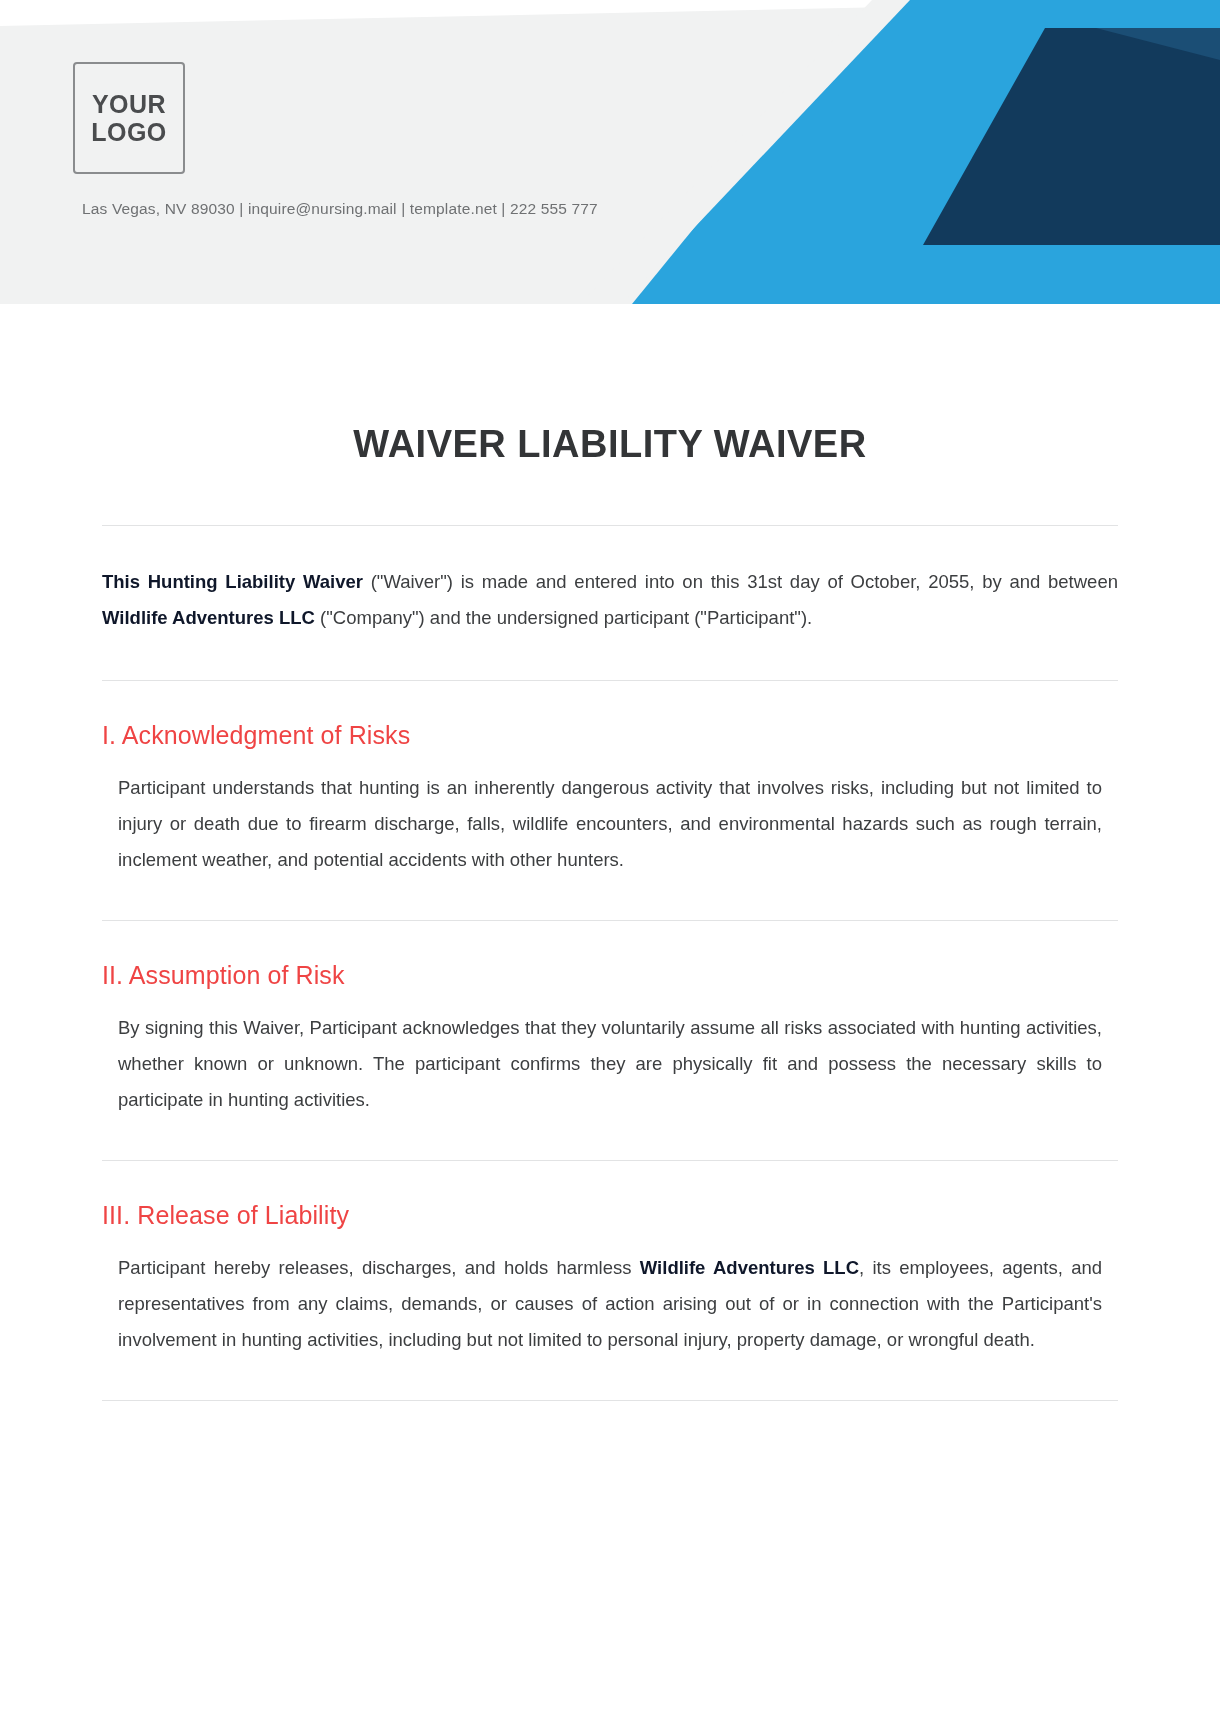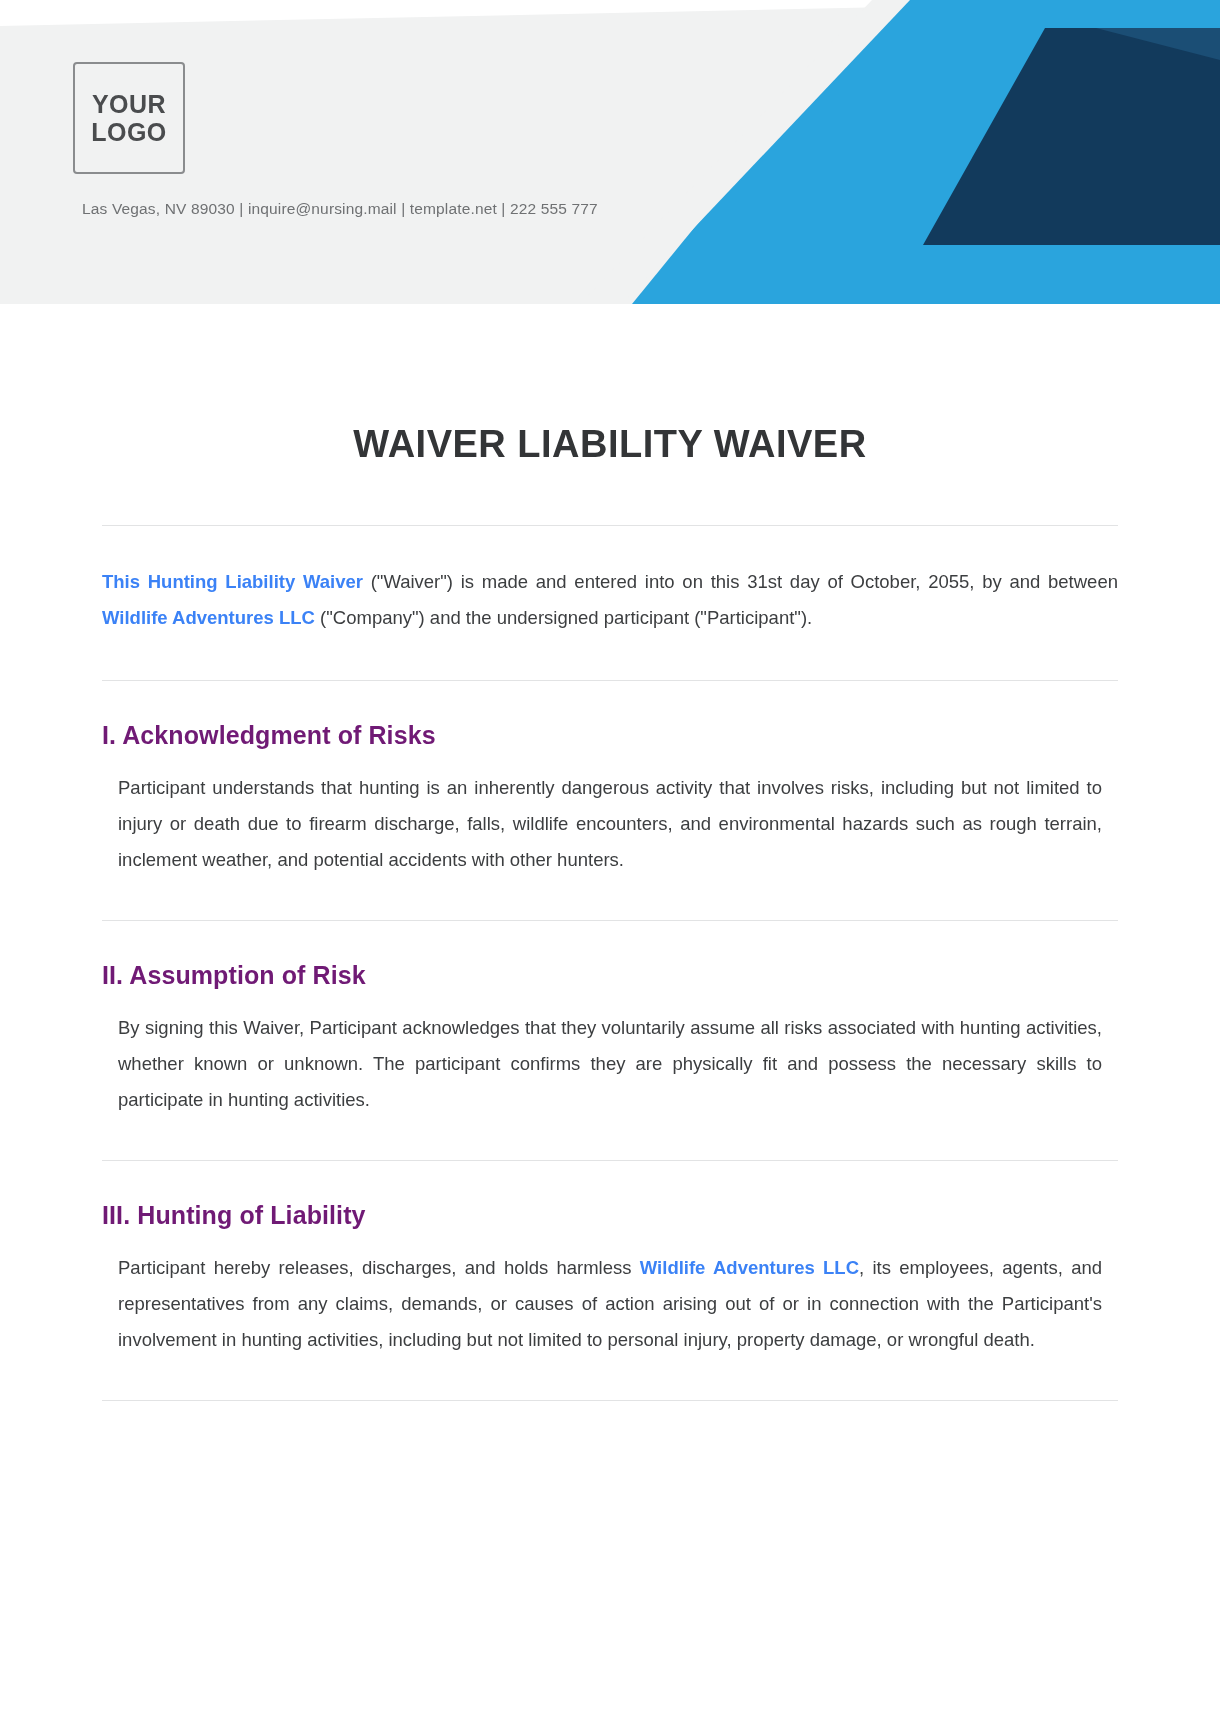--- a/index.html
+++ b/index.html
@@ -140,35 +140,35 @@
     line-height: 1.95;
     text-align: justify;
     color: #3c3e40;
     margin: 38px 0 0 0;
   }
   .rule-intro { margin-top: 44px; }
 
   .section { margin-top: 40px; }
   .section h2 {
     font-size: 25px;
-    font-weight: bold;
-    color: #701a75;
+    font-weight: normal;
+    color: #ef4444;
     margin: 0 0 20px 0;
     letter-spacing: 0.1px;
   }
   .section p {
     font-size: 18.5px;
     line-height: 1.95;
     text-align: justify;
     color: #3c3e40;
     margin: 16px;
   }
   .section-rule { margin-top: 42px; }
 
-  strong { font-weight: bold; color: #3b82f6; }
+  strong { font-weight: bold; color: #0f172a; }
 </style>
 </head>
 <body>
 
 <div class="page">
 
   <div class="header">
     <div class="header-white-wedge"></div>
     <div class="header-light-blue"></div>
     <div class="header-white-split"></div>
@@ -201,20 +201,20 @@
     <hr class="rule section-rule">
 
     <div class="section">
       <h2>II. Assumption of Risk</h2>
       <p>By signing this Waiver, Participant acknowledges that they voluntarily assume all risks associated with hunting activities, whether known or unknown. The participant confirms they are physically fit and possess the necessary skills to participate in hunting activities.</p>
     </div>
 
     <hr class="rule section-rule">
 
     <div class="section">
-      <h2>III. Hunting of Liability</h2>
+      <h2>III. Release of Liability</h2>
       <p><span>Participant hereby releases, discharges, and holds harmless </span><strong>Wildlife Adventures LLC</strong><span>, its employees, agents, and representatives from any claims, demands, or causes of action arising out of or in connection with the Participant's involvement in hunting activities, including but not limited to personal injury, property damage, or wrongful death.</span></p>
     </div>
 
     <hr class="rule section-rule">
 
   </div>
 </div>
 
 </body></html>

